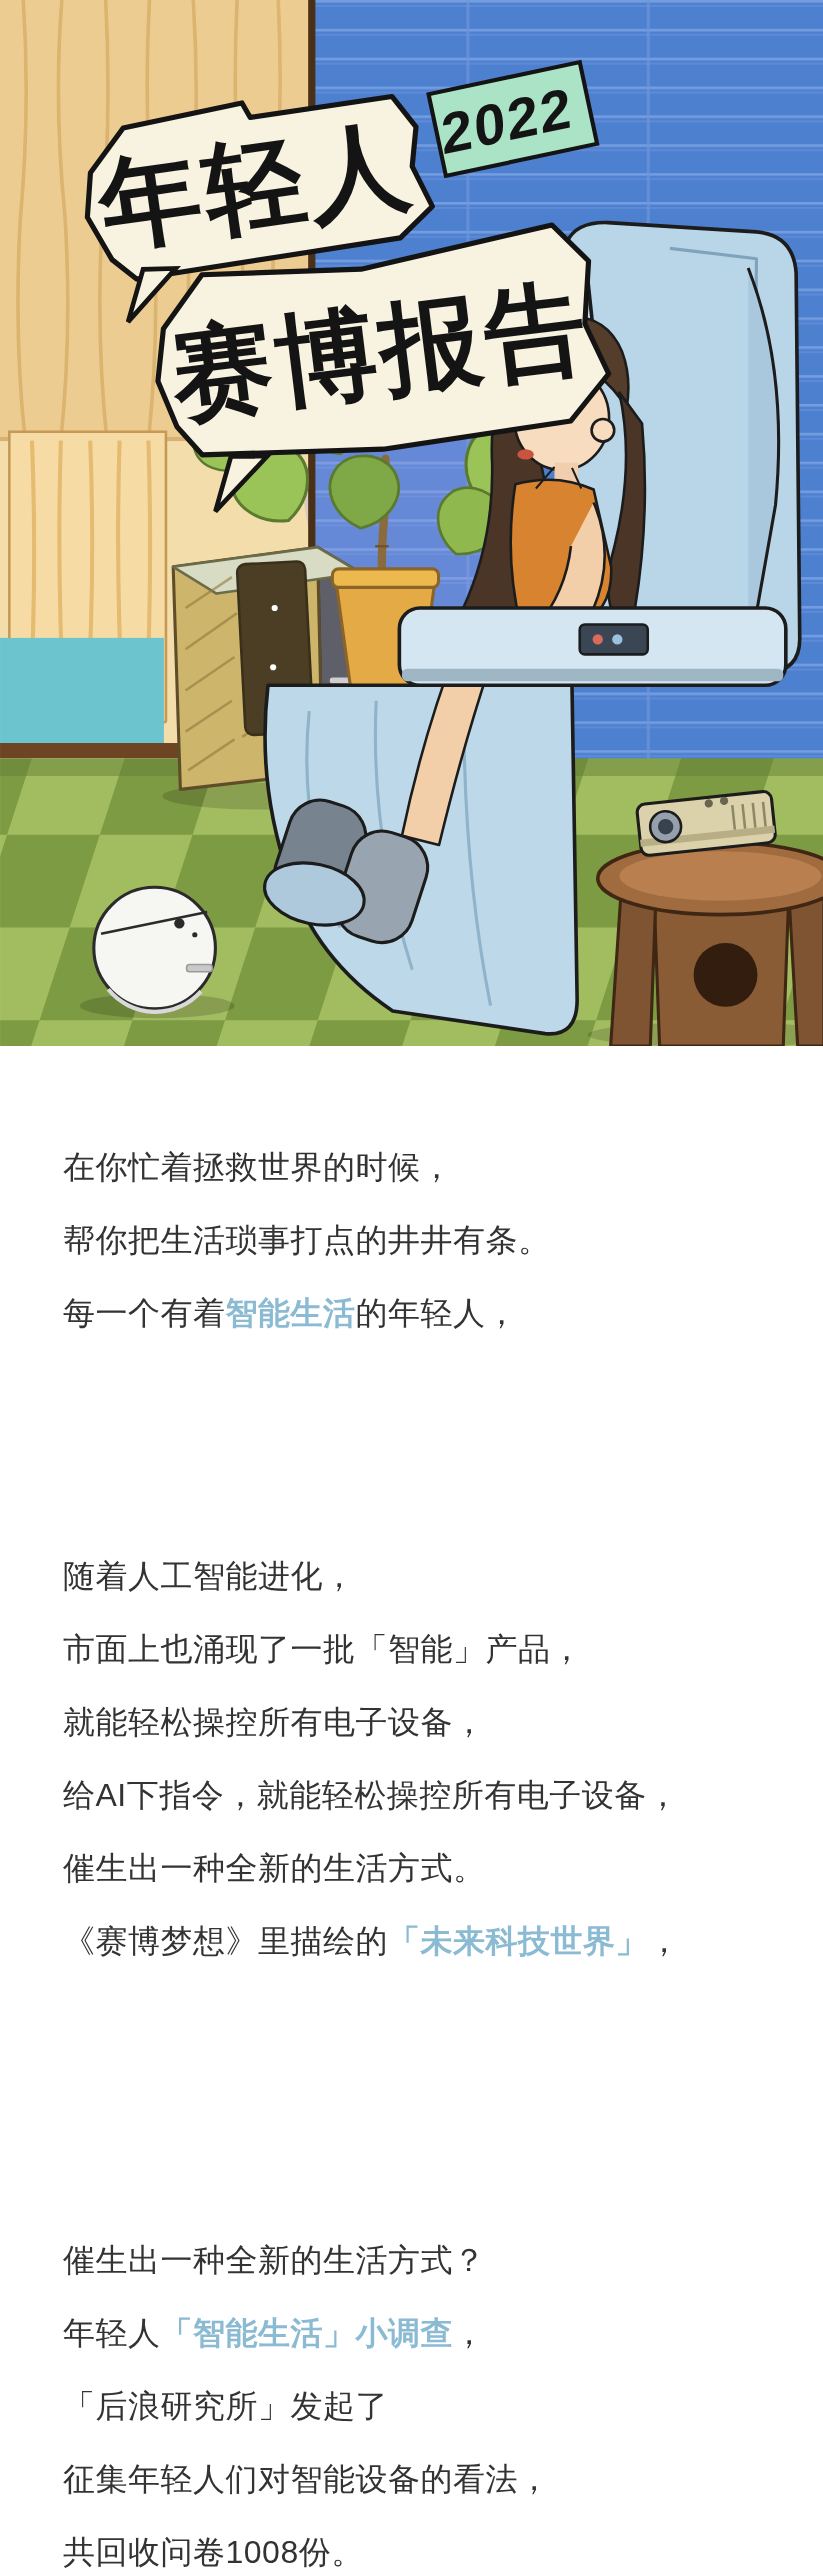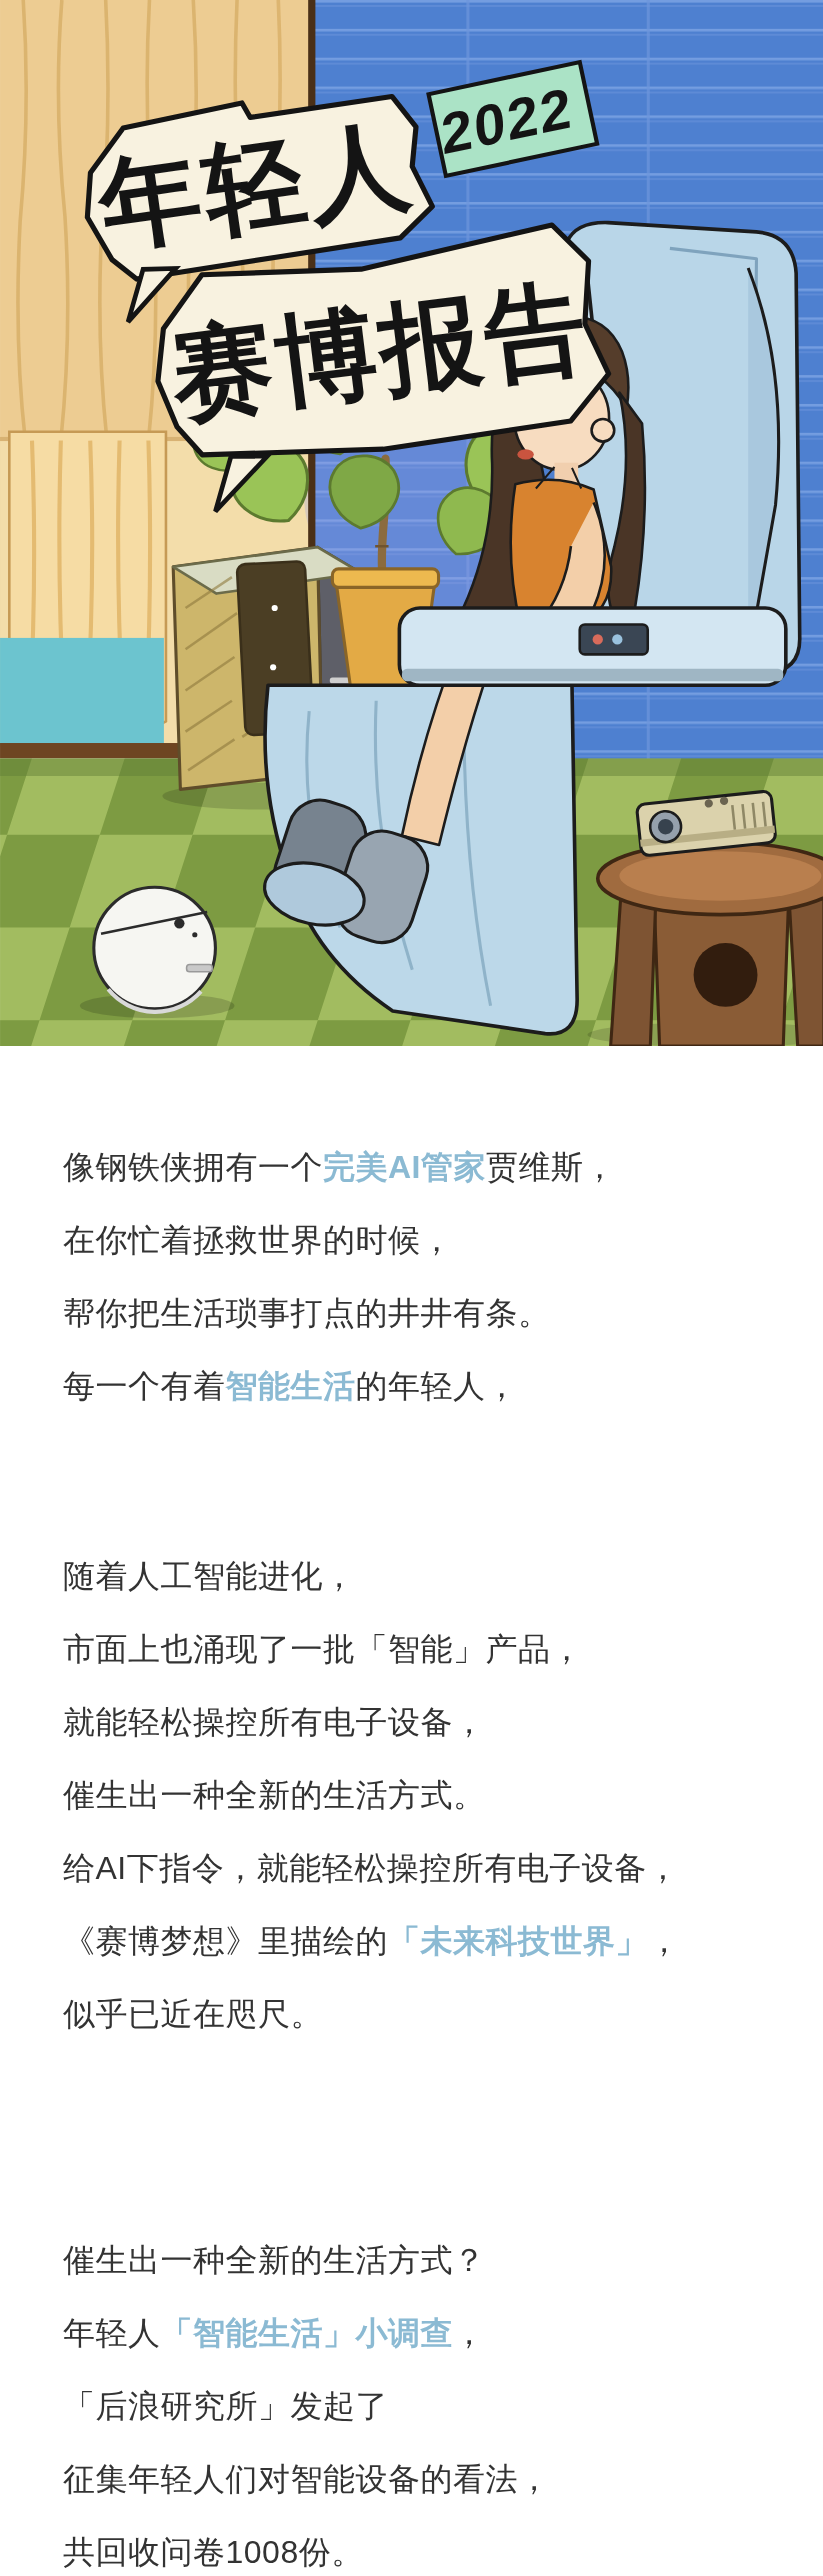--- a/index.html
+++ b/index.html
@@ -206,34 +206,32 @@
       </g>
       <g transform="translate(300,478) rotate(-7 430 200)">
         <path d="M25,110 L112,15 L420,42 L798,2 L860,80 L838,200 L872,302 L788,384 L420,394 L70,362 L28,302 L2,210 Z" fill="#F8F2E0" stroke="#141414" stroke-width="10" stroke-linejoin="round"></path>
         <path d="M125,372 L82,474 L195,380 Z" fill="#F8F2E0" stroke="#141414" stroke-width="9"></path>
         <text class="banner-txt" x="438" y="272" font-size="196" letter-spacing="8" text-anchor="middle">赛博报告</text>
       </g>
     </svg>
   </div>
 
   <div class="bodytext" style="top:1131px">
-    <div class="tl"><span>像钢铁侠拥有一个</span><span class="accent">完美AI管家</span><span>贾维斯，</span></div>
     <div class="tl"><span>在你忙着拯救世界的时候，</span></div>
     <div class="tl"><span>帮你把生活琐事打点的井井有条。</span></div>
     <div class="tl"><span>每一个有着</span><span class="accent">智能生活</span><span>的年轻人，</span></div>
   </div>
 
   <div class="bodytext" style="top:1540px">
     <div class="tl"><span>随着人工智能进化，</span></div>
     <div class="tl"><span>市面上也涌现了一批「智能」产品，</span></div>
     <div class="tl"><span>就能轻松操控所有电子设备，</span></div>
+    <div class="tl"><span>给AI下指令，就能轻松操控所有电子设备，</span></div>
     <div class="tl"><span>催生出一种全新的生活方式。</span></div>
-    <div class="tl"><span>给AI下指令，就能轻松操控所有电子设备，</span></div>
     <div class="tl"><span>《赛博梦想》里描绘的</span><span class="accent">「未来科技世界」</span><span>，</span></div>
-    <div class="tl"><span>似乎已近在咫尺。</span></div>
   </div>
 
   <div class="bodytext" style="top:2224px">
     <div class="tl"><span>催生出一种全新的生活方式？</span></div>
     <div class="tl"><span>年轻人</span><span class="accent">「智能生活」小调查</span><span>，</span></div>
     <div class="tl"><span>「后浪研究所」发起了</span></div>
     <div class="tl"><span>征集年轻人们对智能设备的看法，</span></div>
     <div class="tl"><span>共回收问卷1008份。</span></div>
   </div>
 

